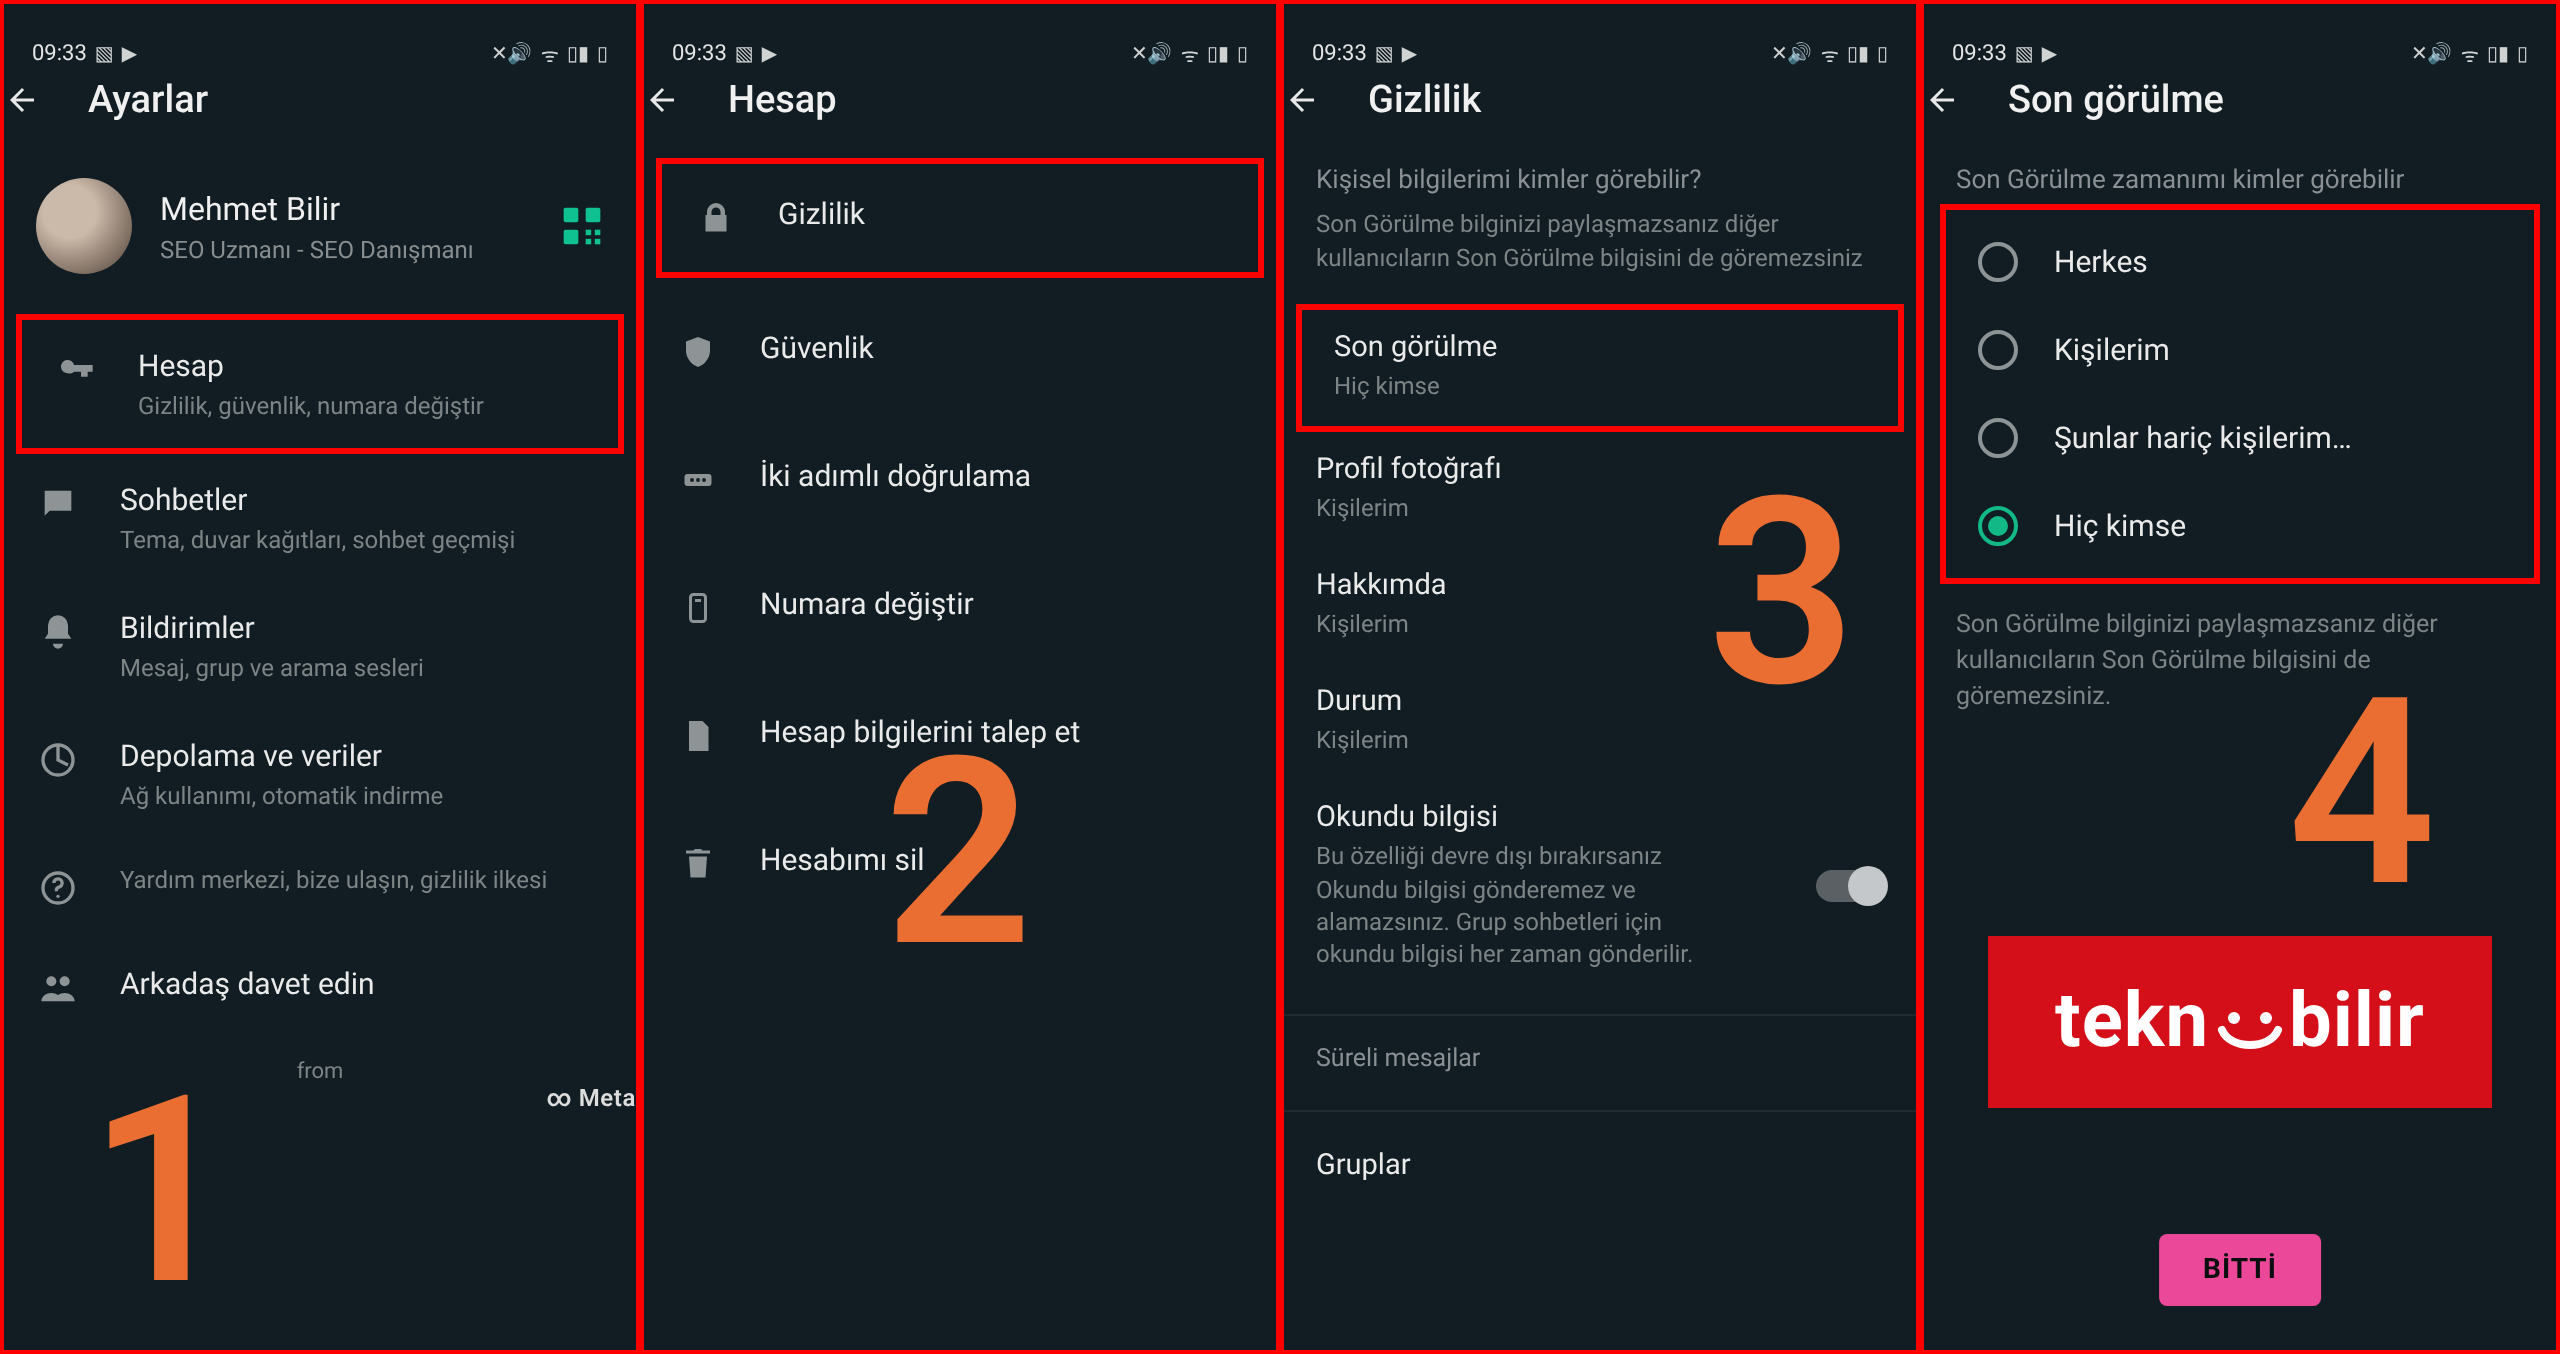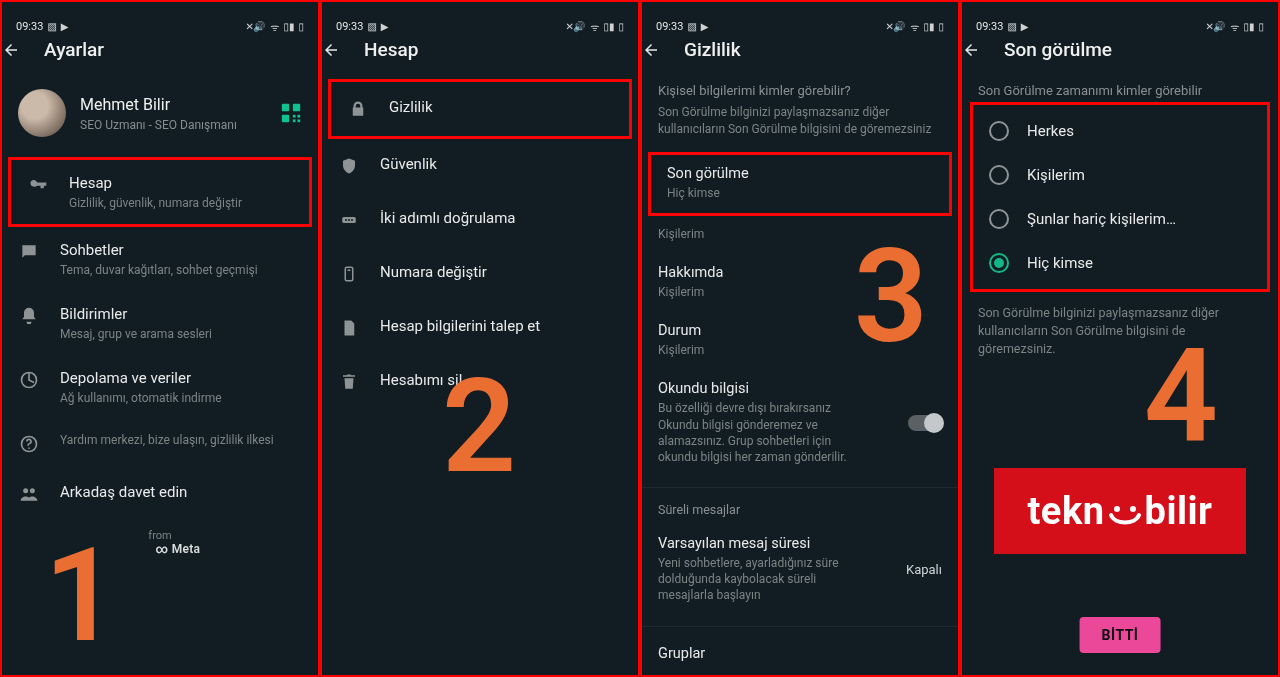--- a/index.html
+++ b/index.html
@@ -76,39 +76,39 @@
 
   .red-box { border: 3px solid #ff0000; }
 
   .footer-from {
     text-align: center;
     font-size: 11px;
     color: #7d8486;
     margin-top: 10px;
   }
   .footer-meta {
-    text-align: center;
+    text-align: right;
     font-size: 12px;
     color: #ddd;
     font-weight: 600;
     letter-spacing: .3px;
     padding-left: 36px;
   }
 
   .big-num {
     position: absolute;
     font-size: 130px;
     font-weight: 600;
     color: #ea6d31;
     line-height: 1;
     pointer-events: none;
   }
 
   
-  .menu2 .menu-item { padding: 16px 16px; }
+  .menu2 .menu-item { padding: 16px 16px; margin-top: 10px; }
   .menu2 .mi-title { font-size: 15px; }
 
   
   .section-q  { font-size: 13px; color: #8a9094; padding: 4px 16px 6px; }
   .section-note { font-size: 12px; color: #7d8486; padding: 0 16px 14px; line-height: 1.4; }
   .priv-item { padding: 10px 16px 12px; }
   .priv-item .pi-title { font-size: 14.5px; color: #eaeaea; margin-bottom: 3px; }
   .priv-item .pi-sub   { font-size: 12px; color: #7d8486; line-height: 1.35; max-width: 210px;}
   .priv-item.with-right { display:flex; justify-content:space-between; align-items:center; }
   .toggle {
@@ -406,20 +406,21 @@
   </div>
 
   <div class="section-q">Kişisel bilgilerimi kimler görebilir?</div>
   <div class="section-note">Son Görülme bilginizi paylaşmazsanız diğer kullanıcıların Son Görülme bilgisini de göremezsiniz</div>
 
   <div class="priv-item red-box" style="margin:0 6px;">
     <div class="pi-title">Son görülme</div>
     <div class="pi-sub">Hiç kimse</div>
   </div>
   <div class="priv-item">
+    <div class="pi-title">Profil fotoğrafı</div>
     <div class="pi-sub">Kişilerim</div>
   </div>
   <div class="priv-item">
     <div class="pi-title">Hakkımda</div>
     <div class="pi-sub">Kişilerim</div>
   </div>
   <div class="priv-item">
     <div class="pi-title">Durum</div>
     <div class="pi-sub">Kişilerim</div>
   </div>
@@ -428,27 +429,20 @@
     <div>
       <div class="pi-title">Okundu bilgisi</div>
       <div class="pi-sub">Bu özelliği devre dışı bırakırsanız Okundu bilgisi gönderemez ve alamazsınız. Grup sohbetleri için okundu bilgisi her zaman gönderilir.</div>
     </div>
     <div class="toggle"></div>
   </div>
 
   <div class="divider"></div>
   <div class="small-head">Süreli mesajlar</div>
 
-  <div class="priv-item with-right">
-    <div>
-      <div class="pi-title">Varsayılan mesaj süresi</div>
-      <div class="pi-sub">Yeni sohbetlere, ayarladığınız süre dolduğunda kaybolacak süreli mesajlarla başlayın</div>
-    </div>
-    <div class="kapali">Kapalı</div>
-  </div>
 
   <div class="divider"></div>
   <div class="priv-item">
     <div class="pi-title">Gruplar</div>
   </div>
 
   <div class="big-num" style="right:30px; top:230px;">3</div>
 </div>
 
 <div class="phone">

